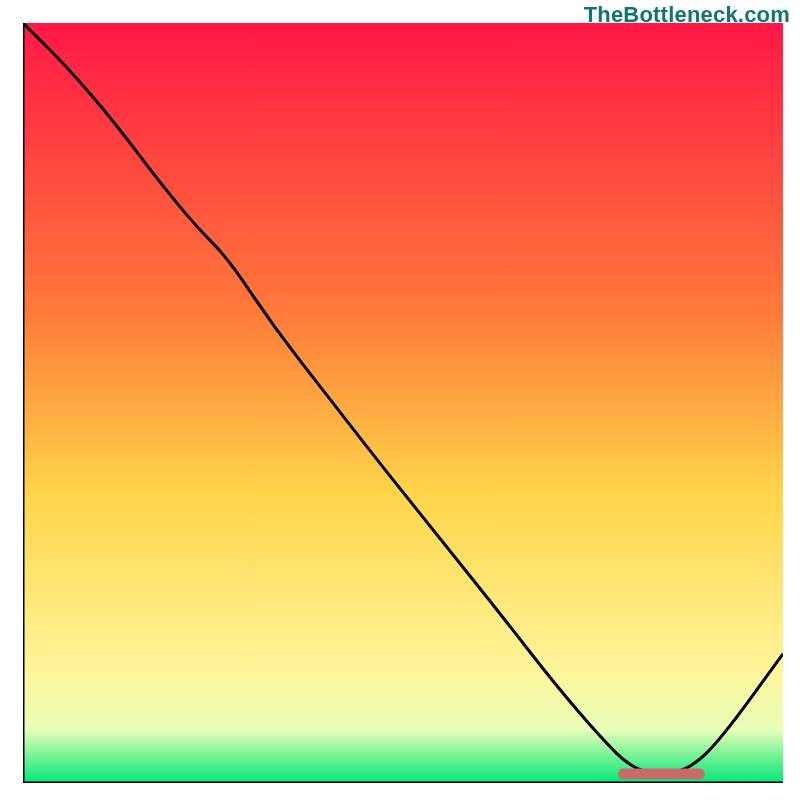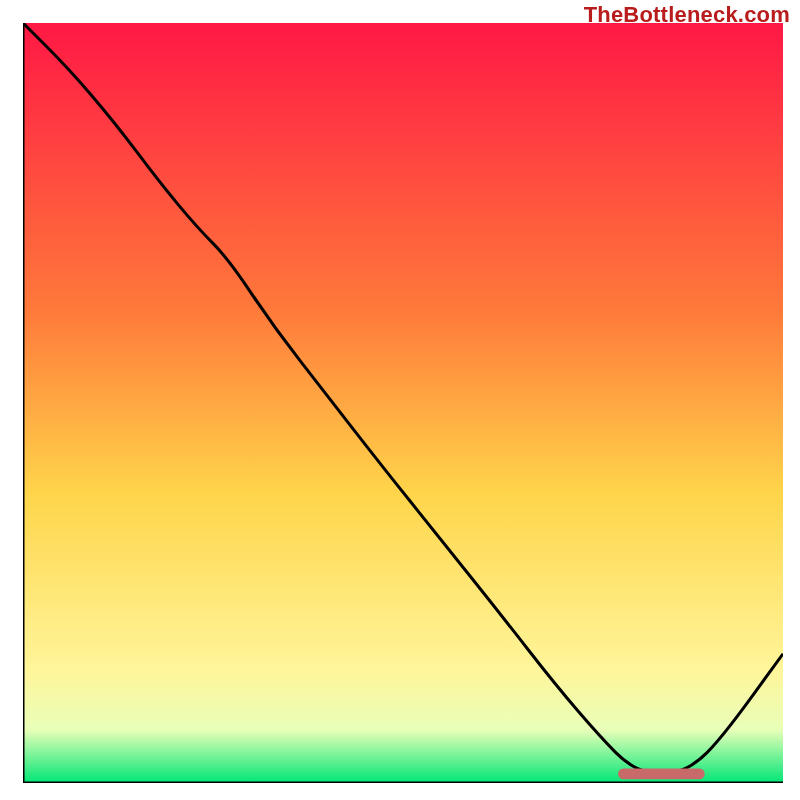--- a/index.html
+++ b/index.html
@@ -23,21 +23,21 @@
     width: 760px;
     height: 760px;
     display: block;
   }
   #attribution {
     position: absolute;
     top: 2px;
     right: 10px;
     font-size: 22px;
     font-weight: 600;
-    color: #b91c1c;
+    color: #0f766e;
     letter-spacing: 0.2px;
   }
 </style>
 </head>
 <body>
 
 <div id="wrap">
   <div id="attribution">TheBottleneck.com</div>
   <svg id="plot" viewBox="0 0 760 760" preserveAspectRatio="none">
     <defs>

